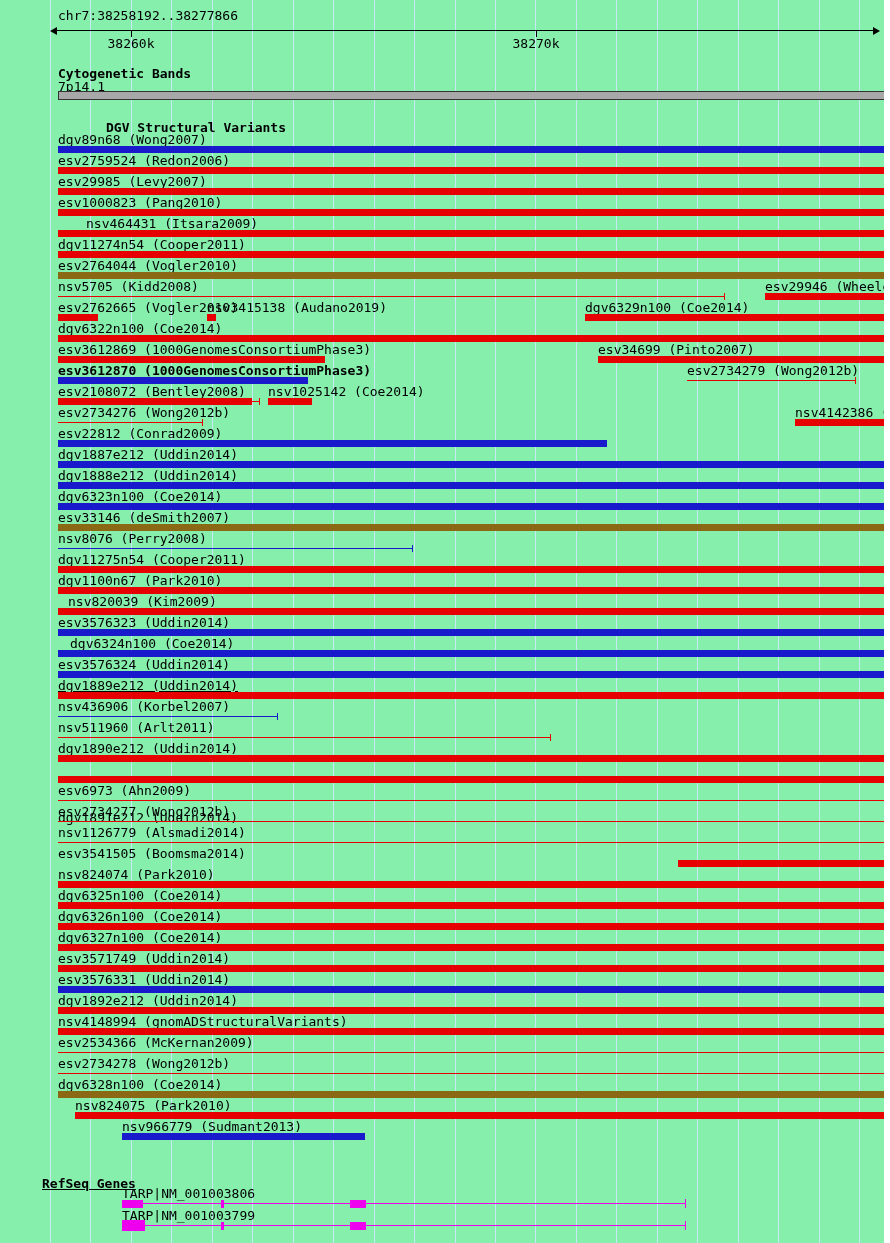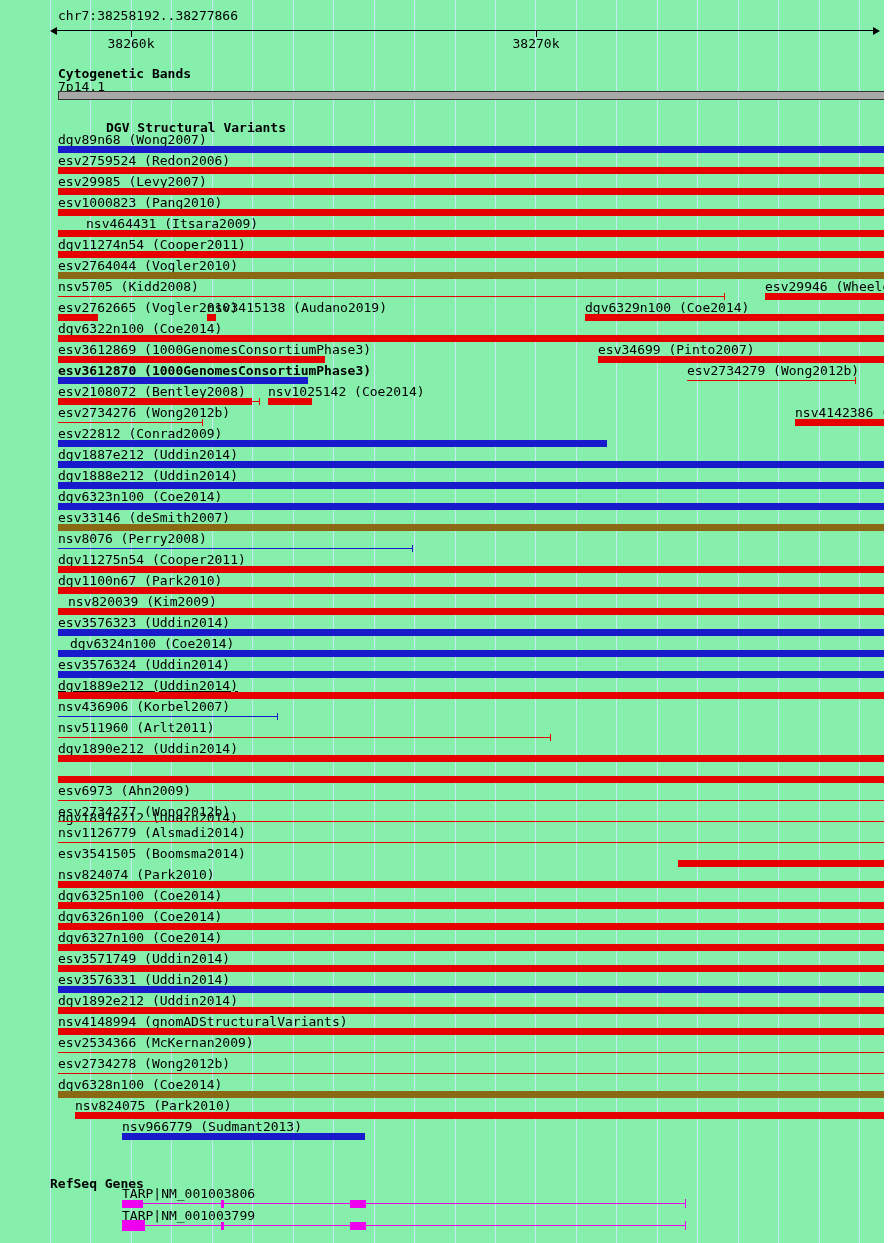--- a/index.html
+++ b/index.html
@@ -19,21 +19,21 @@
   #cyto-title{position:absolute;left:58px;top:66px;}
   #band-name{position:absolute;left:58px;top:79px;}
   #band-bar{position:absolute;left:58px;top:91px;width:830px;height:7px;background:#a8a8a8;border:1px solid #333;}
   #dgv-title{position:absolute;left:58px;top:120px;margin-left:48px;}
   #dgv-rows{position:absolute;left:0;top:134px;width:890px;}
   .trow{position:relative;height:21px;}
   .lbl{position:absolute;top:0;line-height:12px;white-space:pre;}
   .seg-bar{position:absolute;top:12px;height:7px;}
   .seg-line{position:absolute;top:15px;height:1px;}
   .seg-tick{position:absolute;top:12px;width:1px;height:7px;}
-  #refseq-title{position:absolute;left:50px;top:1176px;}
+  #refseq-title{position:absolute;left:42px;top:1176px;text-decoration:underline;}
   #refseq-genes{position:absolute;left:0;top:1188px;width:890px;}
   .grow{position:relative;height:22px;}
   .g-line{position:absolute;top:15px;height:1px;}
   .g-exon{position:absolute;}
   .g-tick{position:absolute;top:11px;width:1px;height:9px;}
 </style>
 </head>
 <body>
 
 <div id="canvas">

